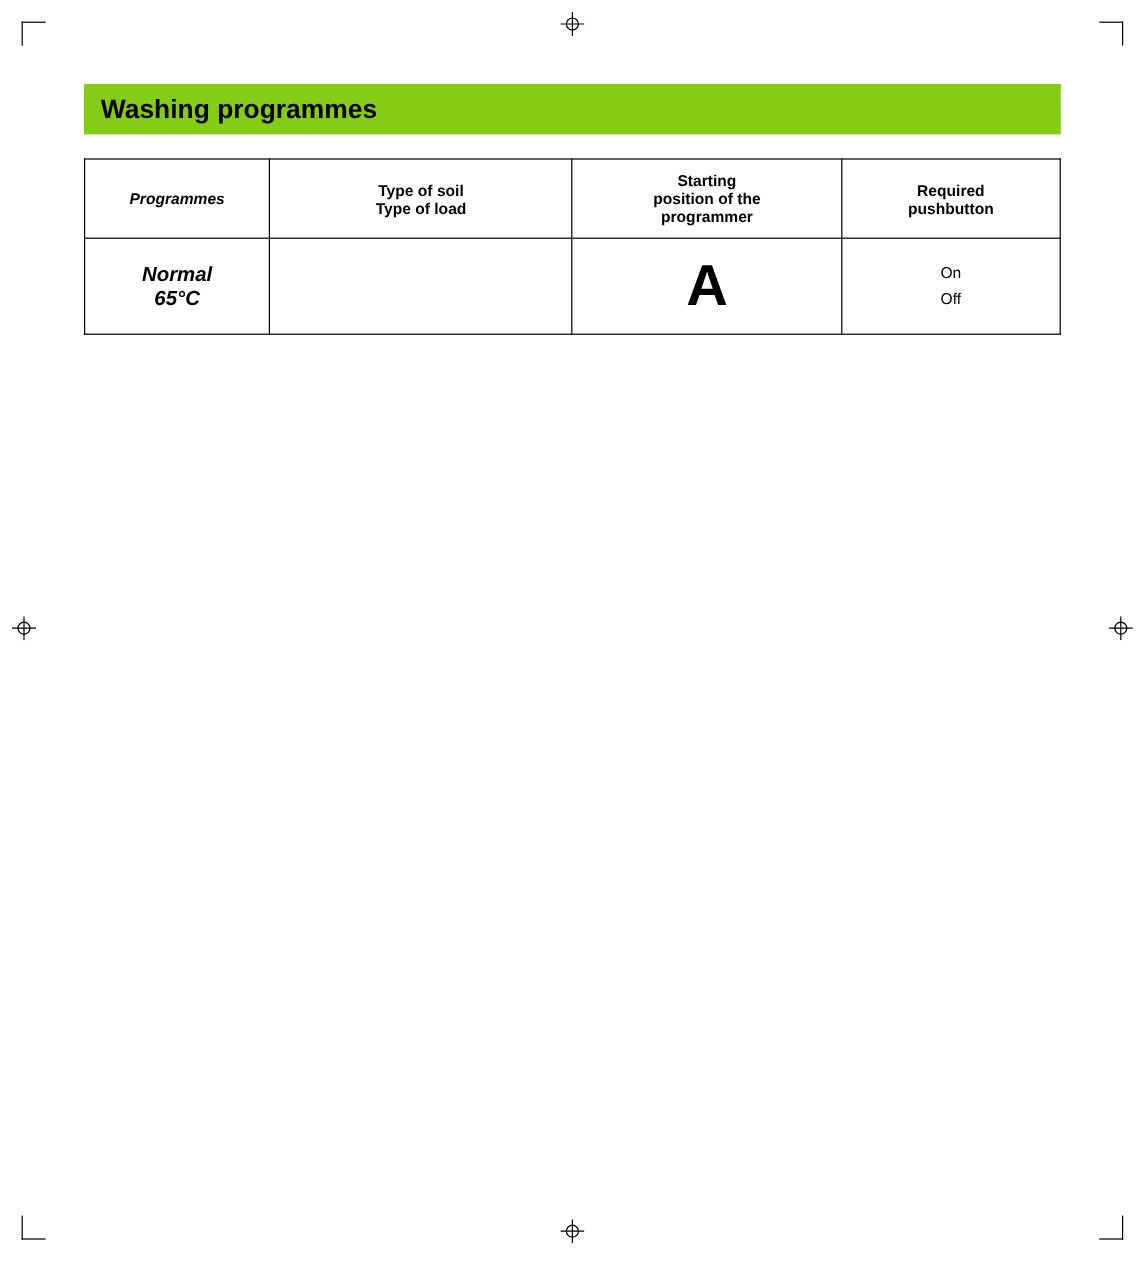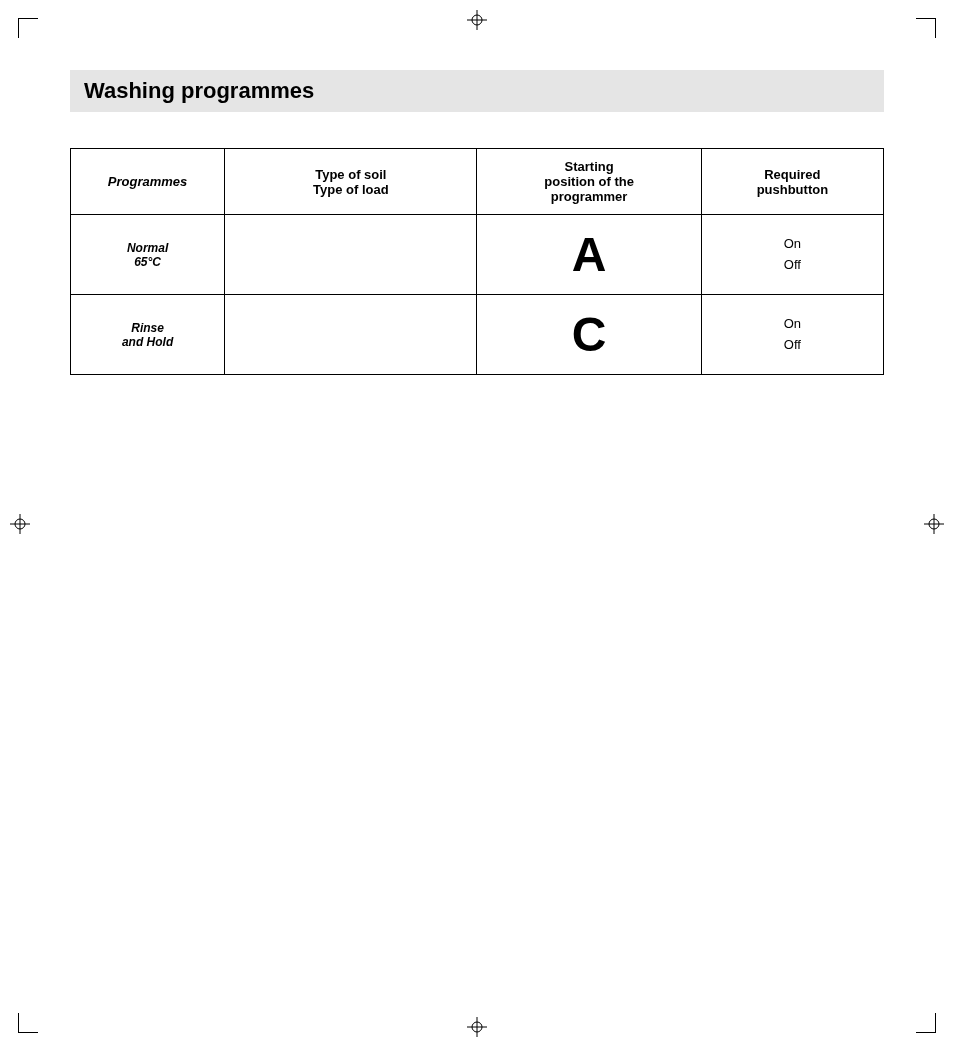--- a/index.html
+++ b/index.html
@@ -31,26 +31,26 @@
     .corner-br::after { content: ''; position: absolute; bottom: 18px; right: 18px; width: 1px; height: 20px; background: #000; }
 
     .page-content {
       position: absolute;
       top: 70px;
       left: 70px;
       right: 70px;
     }
 
     .section-title {
-      background-color: #e5e5e5;
+      background-color: #84cc16;
       padding: 8px 14px;
       font-size: 22px;
       font-weight: bold;
       color: #000;
-      margin-bottom: 36px;
+      margin-bottom: 20px;
     }
 
     .programmes-table {
       width: 100%;
       border-collapse: collapse;
       border: 1px solid #000;
       font-size: 13px;
     }
 
     .programmes-table th,
@@ -83,21 +83,21 @@
     .col-pushbutton {
       width: 130px;
     }
 
     .header-row th {
       background: #fff;
     }
 
     .programme-name {
       font-weight: bold;
-      font-size: 12px;
+      font-size: 17px;
       text-align: center;
     }
 
     .programme-letter {
       font-size: 48px;
       font-weight: bold;
       text-align: center;
       font-family: Arial, Helvetica, sans-serif;
     }
 
@@ -175,25 +175,15 @@
       <tr class="data-row">
         <td class="col-programmes">
           <div class="programme-name">Normal<br>65°C</div>
         </td>
         <td class="col-soil"></td>
         <td class="col-position programme-letter">A</td>
         <td class="col-pushbutton">
           <div class="on-off">On<br>Off</div>
         </td>
       </tr>
-      <tr class="data-row">
-        <td class="col-programmes">
-          <div class="programme-name">Rinse<br>and Hold</div>
-        </td>
-        <td class="col-soil"></td>
-        <td class="col-position programme-letter">C</td>
-        <td class="col-pushbutton">
-          <div class="on-off">On<br>Off</div>
-        </td>
-      </tr>
     </tbody>
   </table>
 </div>
 
 </body></html>

